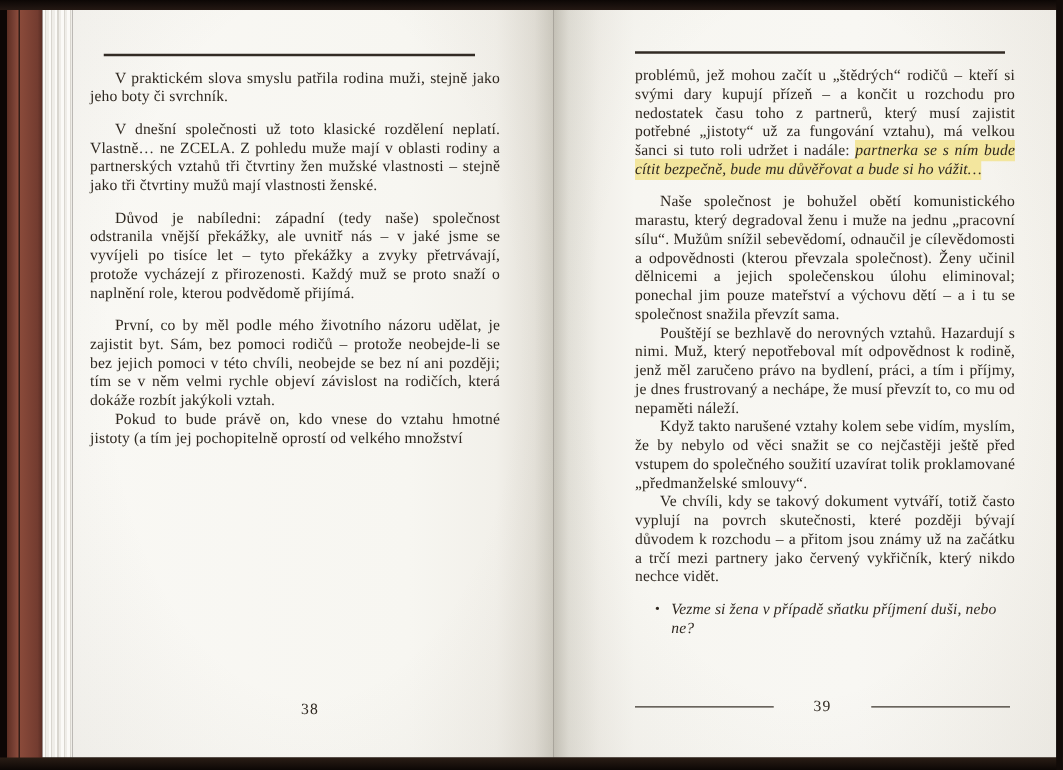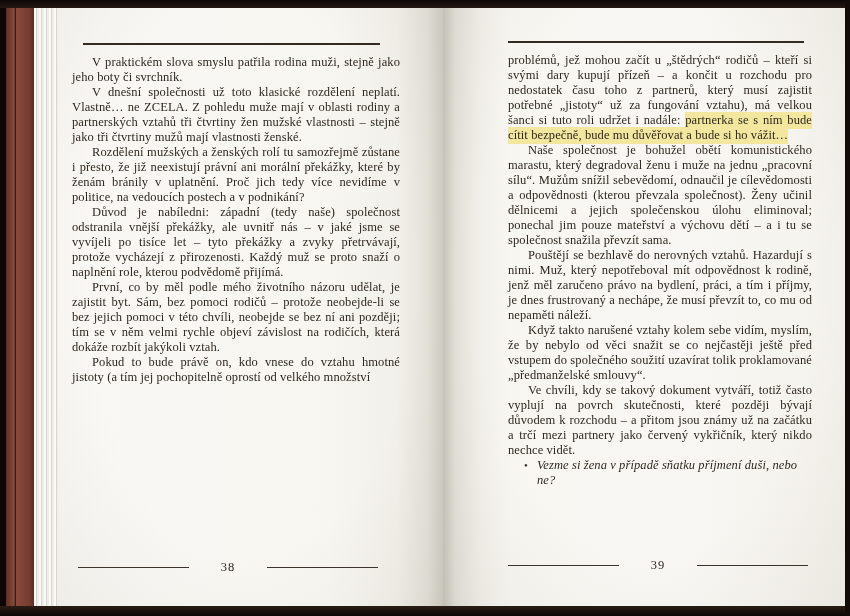--- a/index.html
+++ b/index.html
@@ -62,43 +62,44 @@
     font-size:12.5px; line-height:15px;
     color: var(--text, #2f2820);
     text-align: justify;
     letter-spacing: 0.1px;
   }
   #text-left  { left:72px;  top:55px; width:328px; }
   #text-right { left:508px; top:53px; width:304px; }
 
   .page-text p { margin:0; text-indent:20px; }
   .page-text p.no-indent { text-indent:0; }
-  .page-text p.gap { }
+  .page-text p.gap { margin-top:11px; }
 
   .hl {
     background: var(--hl, #f3e69e);
     padding: 1px 0 2px 0;
     box-decoration-break: clone;
+    font-style: italic;
     -webkit-box-decoration-break: clone;
   }
 
   .bullet {
     display:flex; gap:9px;
     margin-left:16px !important; margin-top:13px;
     font-style: italic; text-align:left;
     text-indent:0 !important;
   }
   .bullet .marker { font-style:normal; font-size:11px; line-height:15px; }
 
   .page-footer {
     position:absolute; z-index:2;
     display:flex; align-items:center;
     color:#2f2820; font-size:12.5px;
   }
-  #footer-left  { left:78px;  top:560px; width:300px; }
+  #footer-left  { left:98px;  top:560px; width:300px;flex-direction:column; }
   #footer-right { left:508px; top:558px; width:300px; }
   .footer-rule { flex:1; height:1.5px; background:#3b342c; }
   .page-number { margin:0 32px; letter-spacing:1px; }
 
   
   .page::after {
     content:""; position:absolute; inset:0; pointer-events:none;
     background: radial-gradient(ellipse at 50% 45%, rgba(255,255,255,0) 60%, rgba(120,110,95,0.08) 100%);
   }
 </style>
@@ -112,21 +113,20 @@
 
   <div class="page" id="page-left"></div>
   <div class="page" id="page-right"></div>
 
   <div class="header-rule" id="header-rule-left"></div>
   <div class="header-rule" id="header-rule-right"></div>
 
   <div class="page-text" id="text-left">
       <p><span>V praktickém slova smyslu patřila rodina muži, stejně jako jeho boty či svrchník.</span></p>
       <p class="gap"><span>V dnešní společnosti už toto klasické rozdělení neplatí. Vlastně… ne ZCELA. Z pohledu muže mají v oblasti rodiny a partnerských vztahů tři čtvrtiny žen mužské vlastnosti – stejně jako tři čtvrtiny mužů mají vlastnosti ženské.</span></p>
-      <p><span>Rozdělení mužských a ženských rolí tu samozřejmě zůstane i přesto, že již neexistují právní ani morální překážky, které by ženám bránily v uplatnění. Proč jich tedy více nevidíme v politice, na vedoucích postech a v podnikání?</span></p>
       <p class="gap"><span>Důvod je nabíledni: západní (tedy naše) společnost odstranila vnější překážky, ale uvnitř nás – v jaké jsme se vyvíjeli po tisíce let – tyto překážky a zvyky přetrvávají, protože vycházejí z přirozenosti. Každý muž se proto snaží o naplnění role, kterou podvědomě přijímá.</span></p>
       <p class="gap"><span>První, co by měl podle mého životního názoru udělat, je zajistit byt. Sám, bez pomoci rodičů – protože neobejde-li se bez jejich pomoci v této chvíli, neobejde se bez ní ani později; tím se v něm velmi rychle objeví závislost na rodičích, která dokáže rozbít jakýkoli vztah.</span></p>
       <p><span>Pokud to bude právě on, kdo vnese do vztahu hmotné jistoty (a tím jej pochopitelně oprostí od velkého množství</span></p>
     </div>
 
   <div class="page-text" id="text-right">
       <p class="no-indent"><span>problémů, jež mohou začít u „štědrých“ rodičů – kteří si svými dary kupují přízeň – a končit u rozchodu pro nedostatek času toho z partnerů, který musí zajistit potřebné „jistoty“ už za fungování vztahu), má velkou šanci si tuto roli udržet i nadále: </span><span class="hl">partnerka se s ním bude cítit bezpečně, bude mu důvěřovat a bude si ho vážit…</span></p>
       <p class="gap"><span>Naše společnost je bohužel obětí komunistického marastu, který degradoval ženu i muže na jednu „pracovní sílu“. Mužům snížil sebevědomí, odnaučil je cílevědomosti a odpovědnosti (kterou převzala společnost). Ženy učinil dělnicemi a jejich společenskou úlohu eliminoval; ponechal jim pouze mateřství a výchovu dětí – a i tu se společnost snažila převzít sama.</span></p>
       <p><span>Pouštějí se bezhlavě do nerovných vztahů. Hazardují s nimi. Muž, který nepotřeboval mít odpovědnost k rodině, jenž měl zaručeno právo na bydlení, práci, a tím i příjmy, je dnes frustrovaný a nechápe, že musí převzít to, co mu od nepaměti náleží.</span></p>
       <p><span>Když takto narušené vztahy kolem sebe vidím, myslím, že by nebylo od věci snažit se co nejčastěji ještě před vstupem do společného soužití uzavírat tolik proklamované „předmanželské smlouvy“.</span></p>

